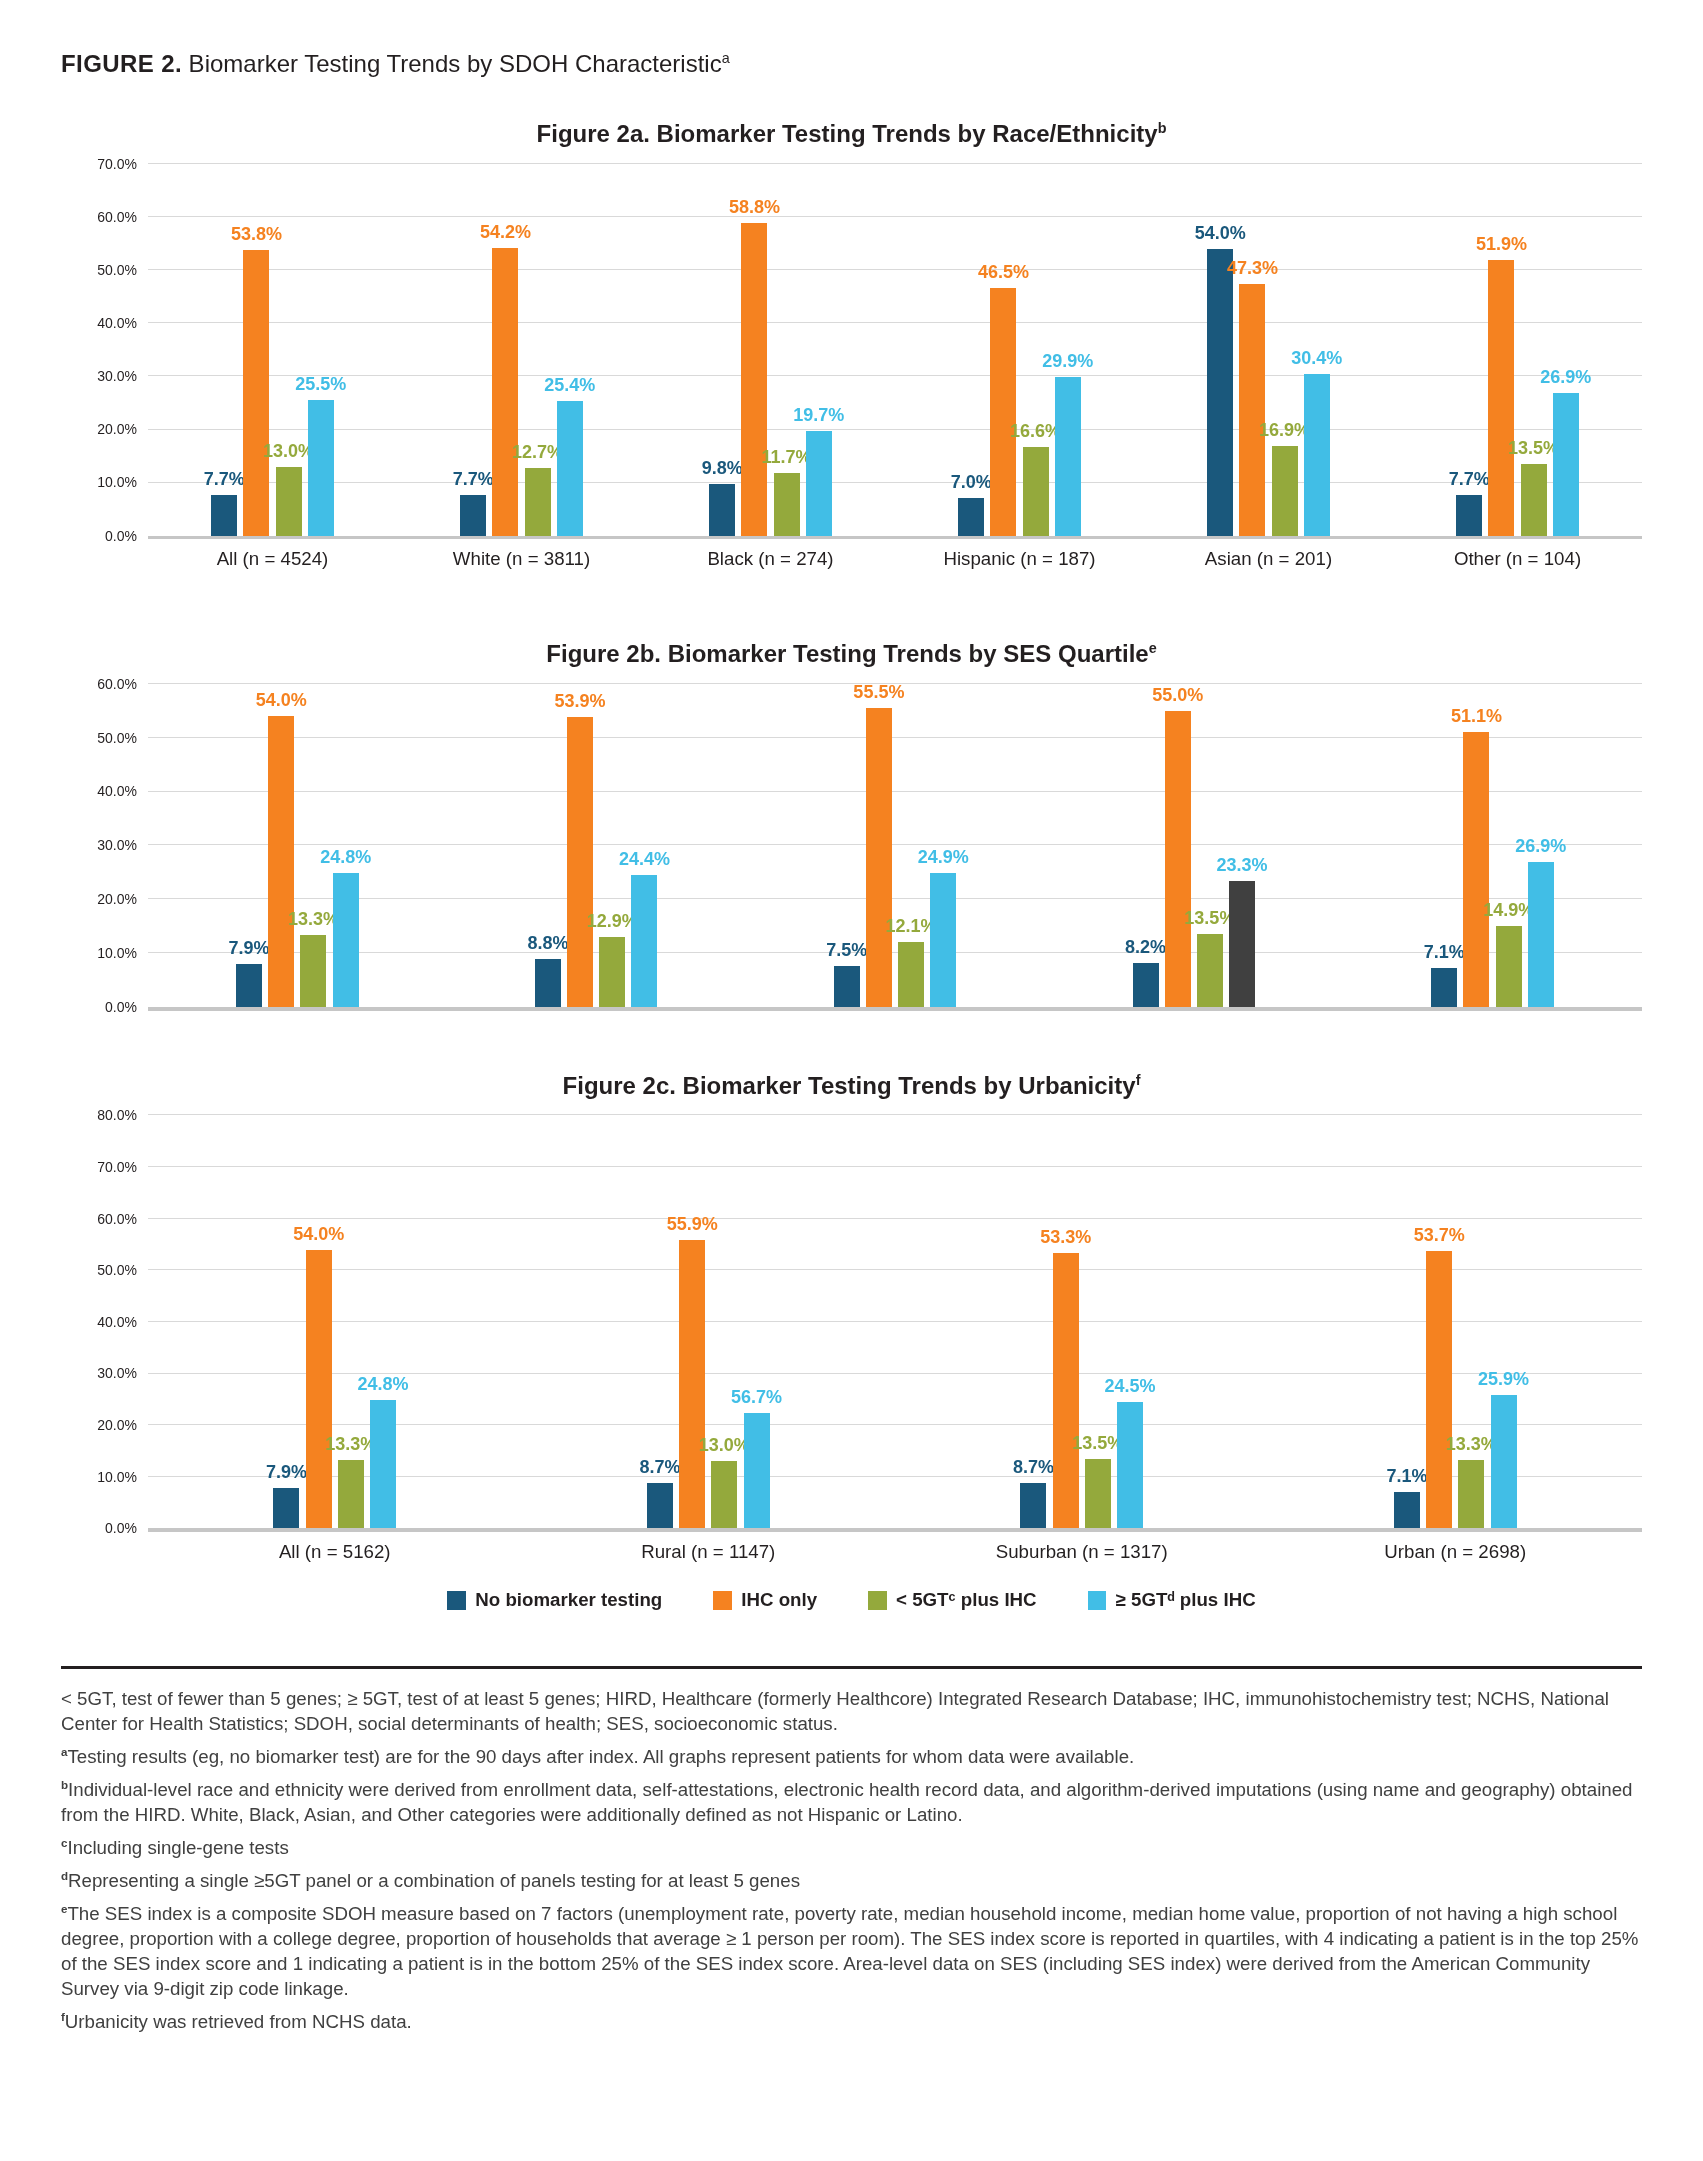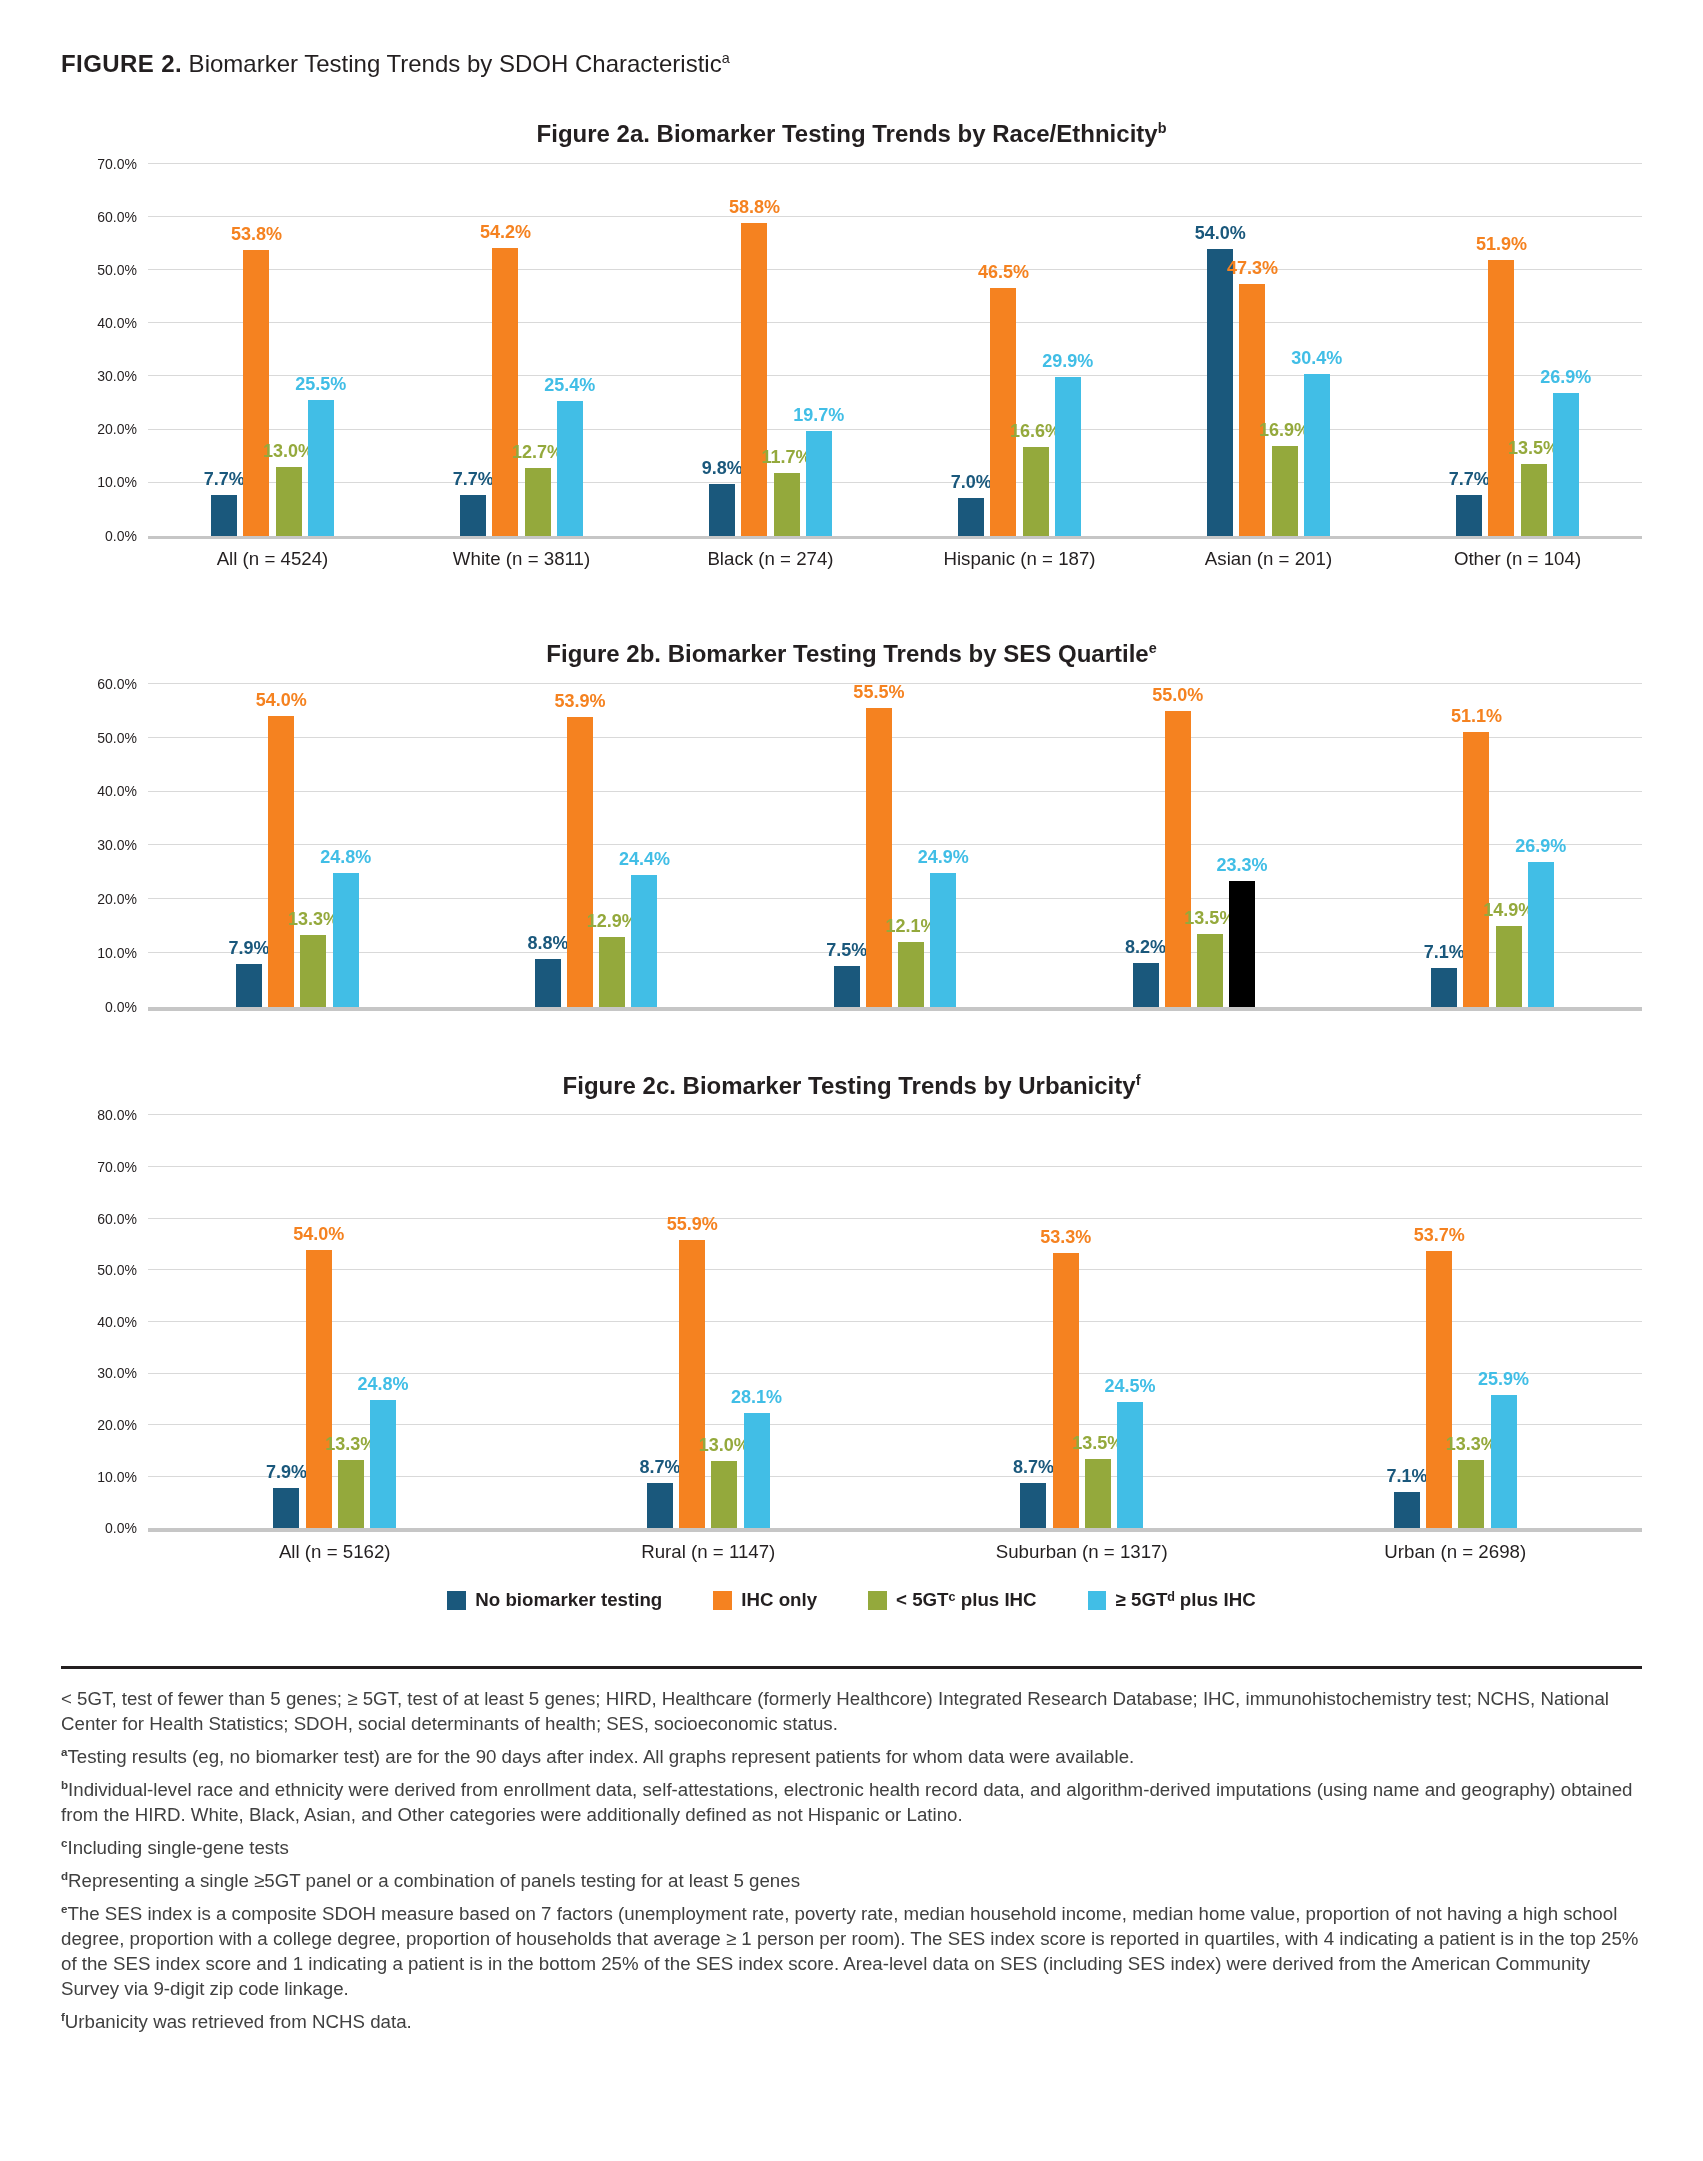--- a/index.html
+++ b/index.html
@@ -240,21 +240,21 @@
           <div class="slot">
             <div class="bar" style="height: 13.6667%; background: rgb(26, 88, 124);">
               <span class="bar-label" style="color: rgb(26, 88, 124);">8.2%</span>
             </div>
             <div class="bar" style="height: 91.6667%; background: rgb(245, 130, 32);">
               <span class="bar-label" style="color: rgb(245, 130, 32);">55.0%</span>
             </div>
             <div class="bar" style="height: 22.5%; background: rgb(148, 169, 60);">
               <span class="bar-label" style="color: rgb(148, 169, 60);">13.5%</span>
             </div>
-            <div class="bar" style="height: 38.8333%; background: #000000;">
+            <div class="bar" style="height: 38.8333%; background: #404040;">
               <span class="bar-label" style="color: rgb(65, 190, 230);">23.3%</span>
             </div>
           </div>
           <div class="slot">
             <div class="bar" style="height: 11.8333%; background: rgb(26, 88, 124);">
               <span class="bar-label" style="color: rgb(26, 88, 124);">7.1%</span>
             </div>
             <div class="bar" style="height: 85.1667%; background: rgb(245, 130, 32);">
               <span class="bar-label" style="color: rgb(245, 130, 32);">51.1%</span>
             </div>
@@ -311,21 +311,21 @@
             <div class="bar" style="height: 10.875%; background: rgb(26, 88, 124);">
               <span class="bar-label" style="color: rgb(26, 88, 124);">8.7%</span>
             </div>
             <div class="bar" style="height: 69.875%; background: rgb(245, 130, 32);">
               <span class="bar-label" style="color: rgb(245, 130, 32);">55.9%</span>
             </div>
             <div class="bar" style="height: 16.25%; background: rgb(148, 169, 60);">
               <span class="bar-label" style="color: rgb(148, 169, 60);">13.0%</span>
             </div>
             <div class="bar" style="height: 28%; background: rgb(65, 190, 230);">
-              <span class="bar-label" style="color: rgb(65, 190, 230);">28.1%</span>
+              <span class="bar-label" style="color: rgb(65, 190, 230);">56.7%</span>
             </div>
           </div>
           <div class="slot">
             <div class="bar" style="height: 10.875%; background: rgb(26, 88, 124);">
               <span class="bar-label" style="color: rgb(26, 88, 124);">8.7%</span>
             </div>
             <div class="bar" style="height: 66.625%; background: rgb(245, 130, 32);">
               <span class="bar-label" style="color: rgb(245, 130, 32);">53.3%</span>
             </div>
             <div class="bar" style="height: 16.875%; background: rgb(148, 169, 60);">

